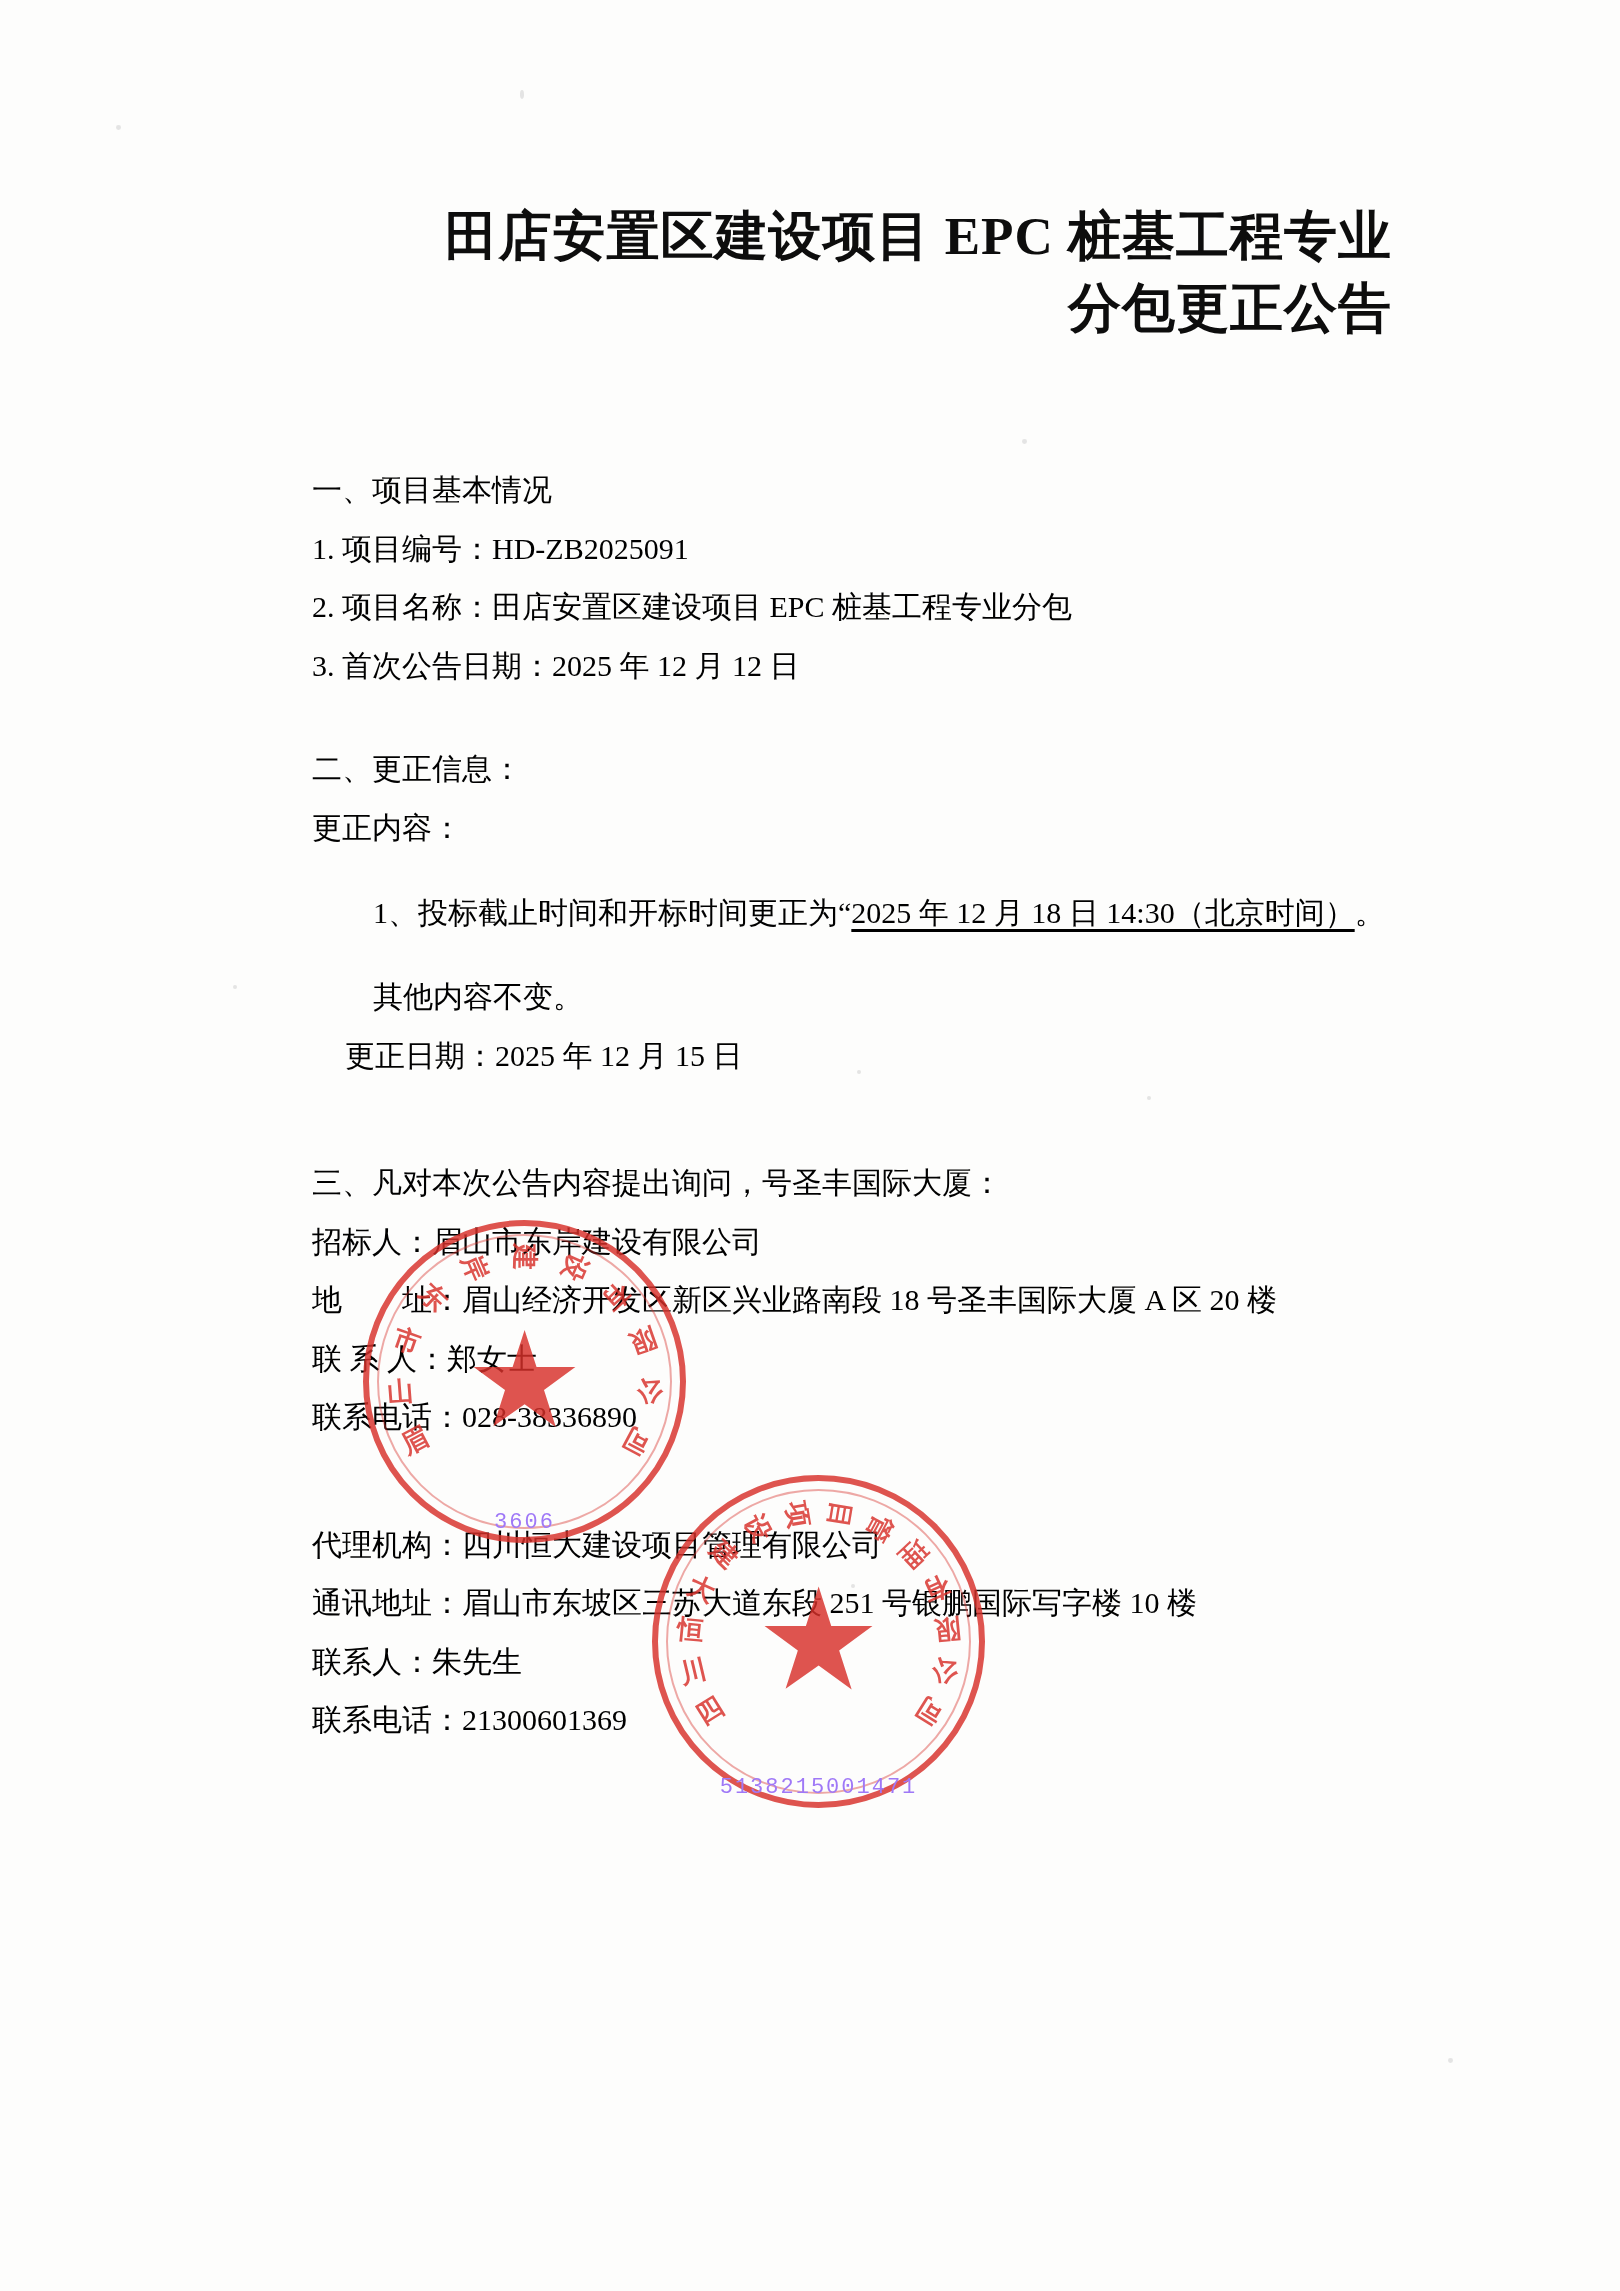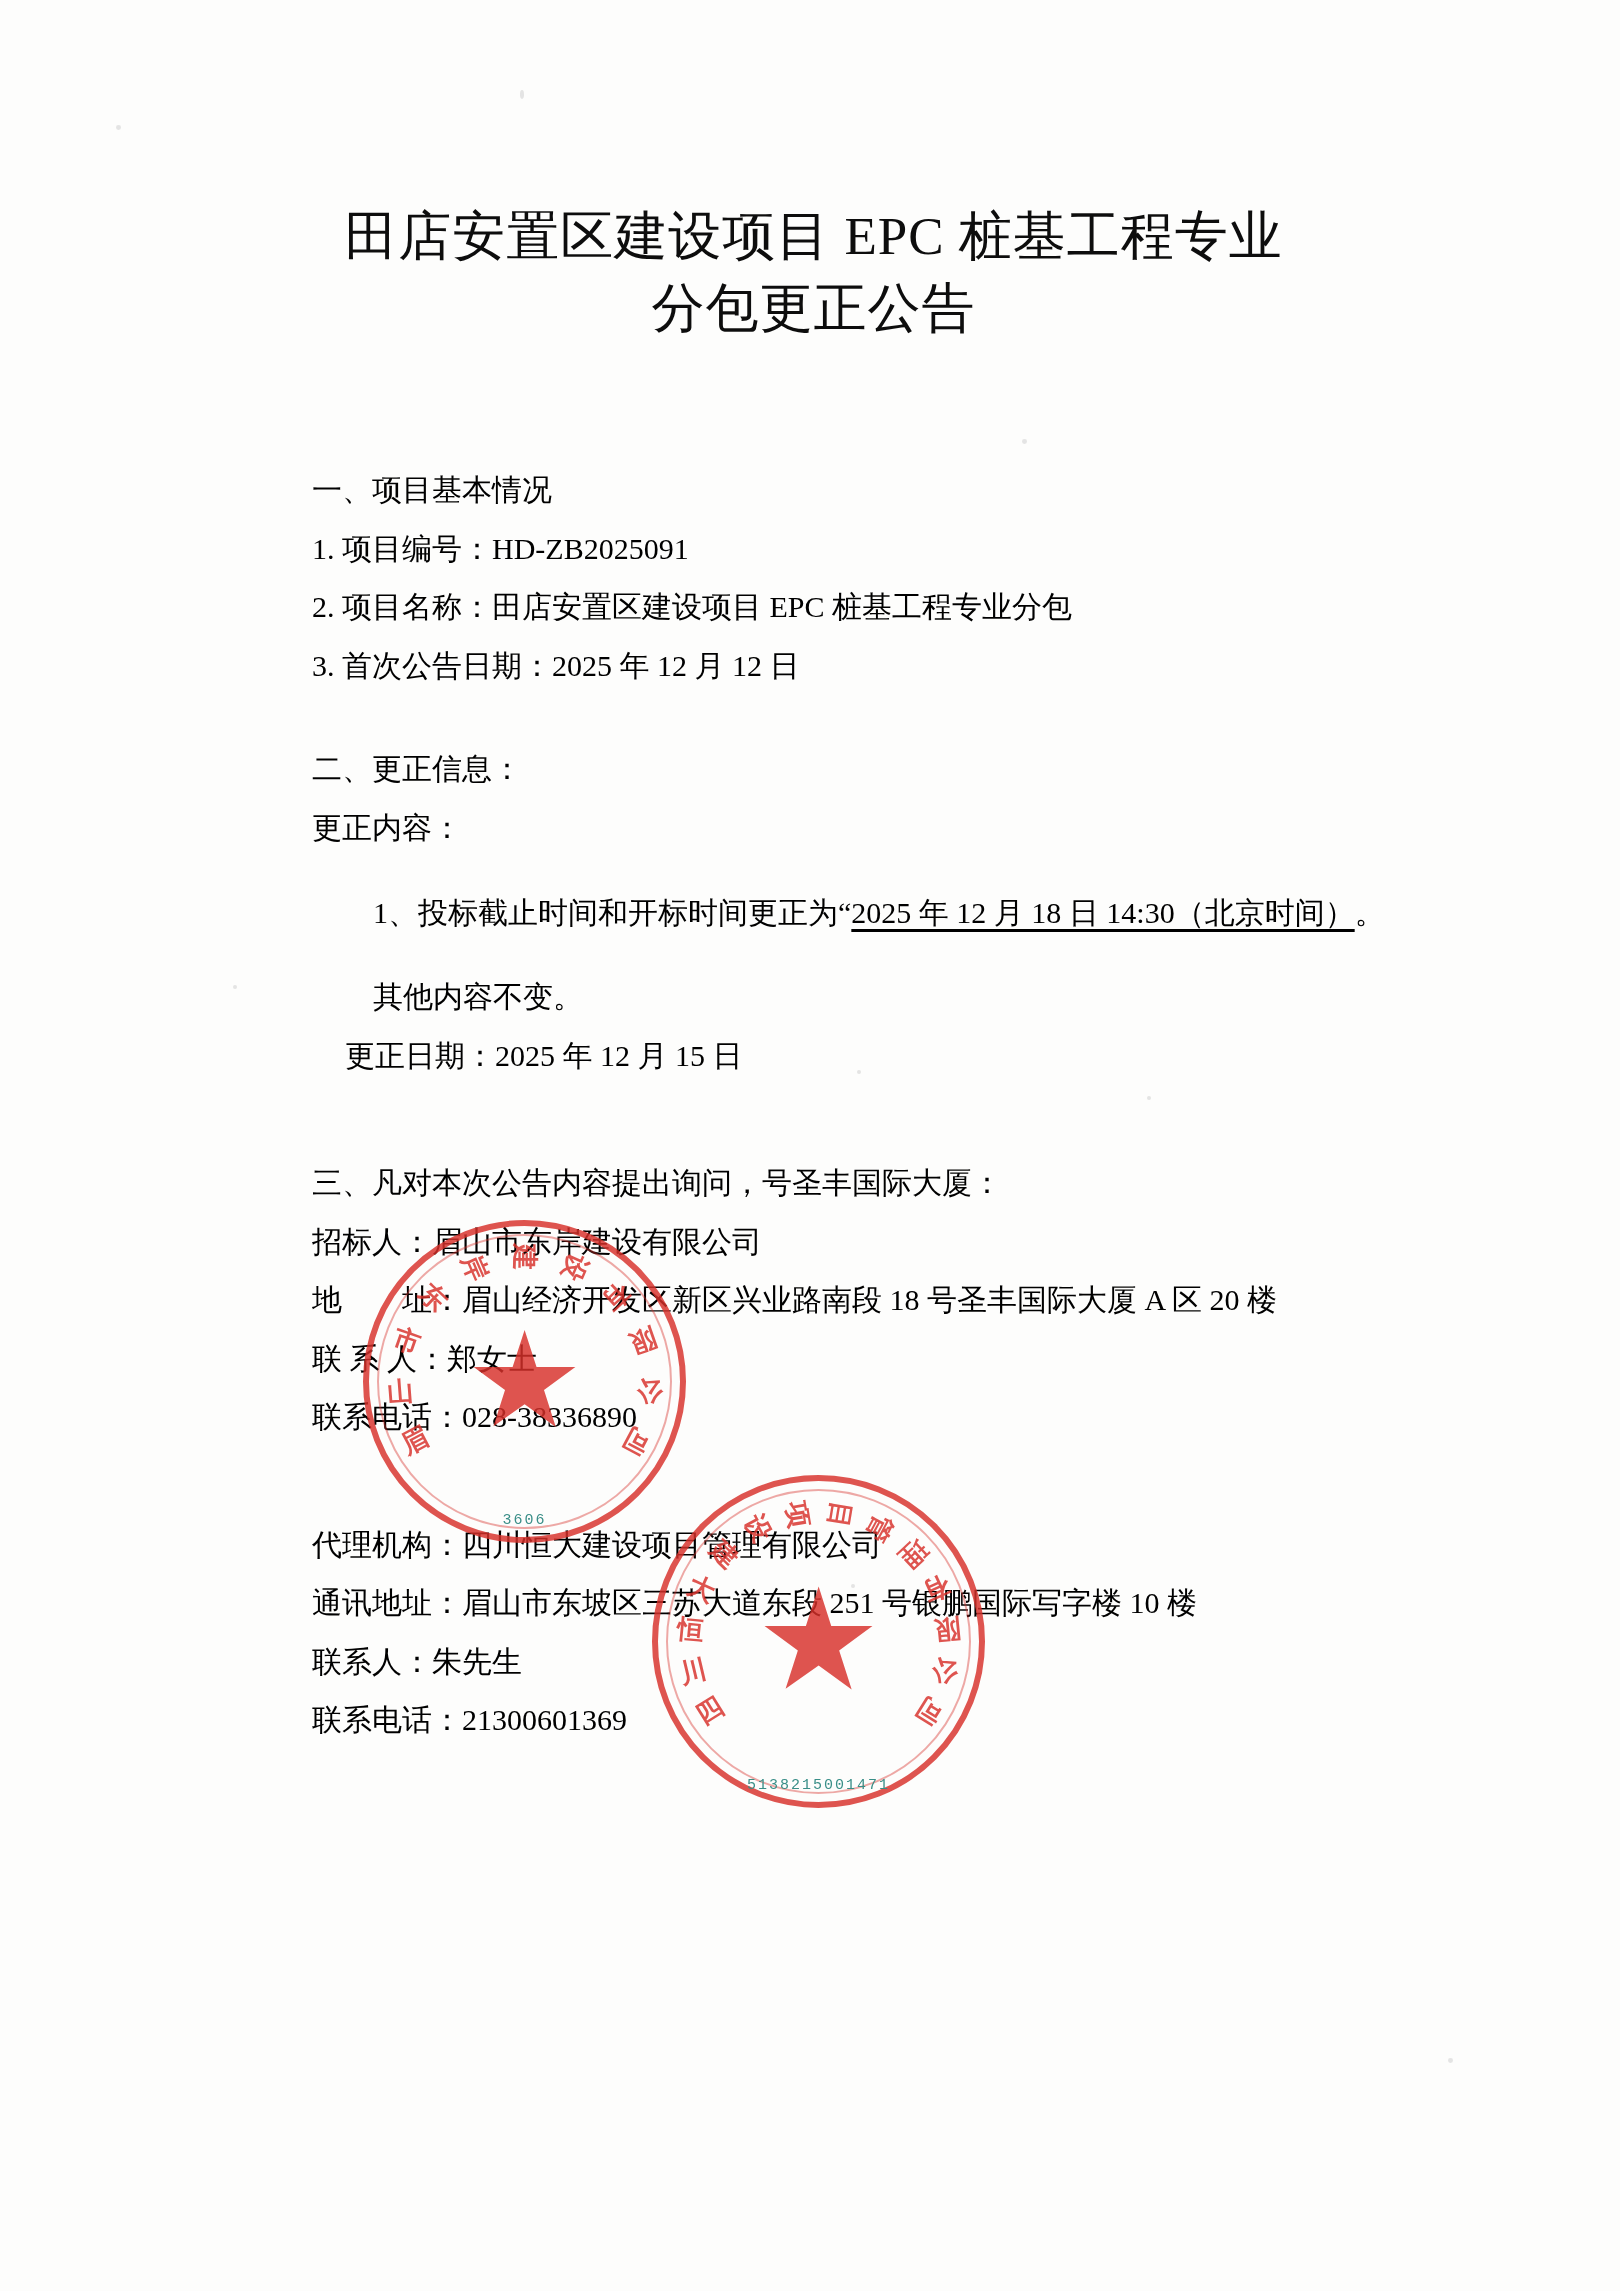--- a/index.html
+++ b/index.html
@@ -29,23 +29,23 @@
     position: absolute;
     left: 0; top: 0;
     width: 1620px;
     height: 2292px;
   }
   .title {
     position: absolute;
     left: 235px;
     top: 201px;
     width: 1157px;
-    text-align: center;
+    text-align: right;
     font-size: 53px;
-    font-weight: normal;
+    font-weight: bold;
     line-height: 1.35;
     letter-spacing: 1px;
     color: #0d0d0d;
   }
   .body-block {
     position: absolute;
     left: 312px;
     top: 461px;
     width: 1117px;
     font-size: 30px;
@@ -110,24 +110,24 @@
     position: absolute;
     left: 50%;
     top: 50%;
     font-size: 26.5px;
     transform-origin: 0 0;
     white-space: nowrap;
   }
   .stamp-code {
     position: absolute;
     left: 50%;
-    bottom: 14px;
+    bottom: 8px;
     transform: translateX(-50%);
-    font-size: 15px;
-    color: #0f766e;
+    font-size: 22px;
+    color: #8b5cf6;
     letter-spacing: 2px;
     font-family: "Liberation Mono", monospace;
   }
 </style>
 </head>
 <body>
 
 <div class="page">
 
   <div class="speck" style="left:116px;top:125px;width:4.9px;height:4.9px;"></div>

